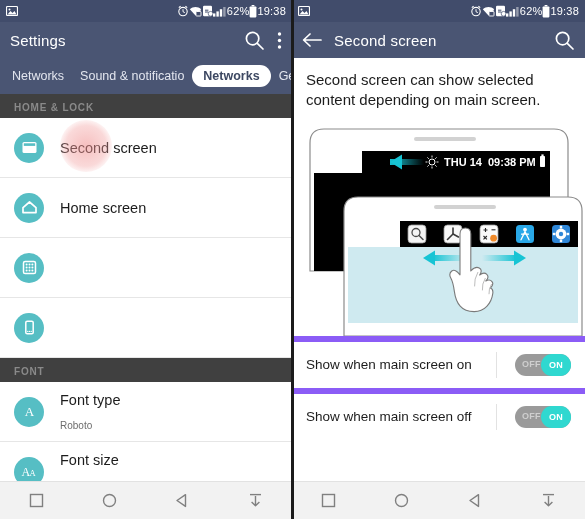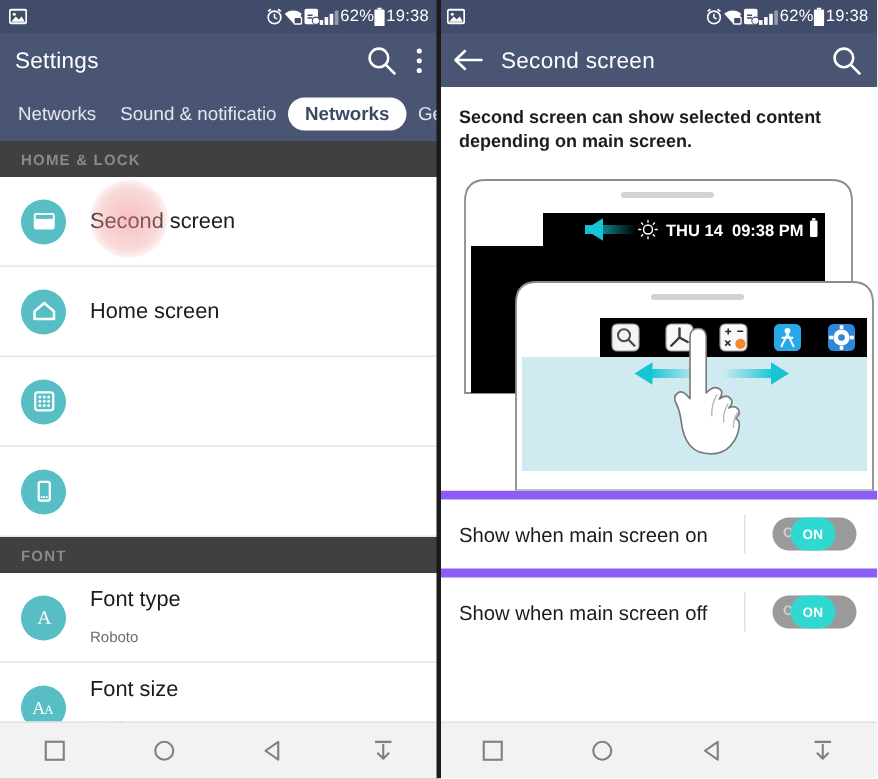--- a/index.html
+++ b/index.html
@@ -43,29 +43,29 @@
   .tap-ripple{position:absolute;left:60px;top:2px;width:52px;height:52px;border-radius:50%;
     background:radial-gradient(circle,rgba(240,140,140,.55) 0%,rgba(242,160,160,.40) 55%,rgba(245,190,190,0) 78%);
     pointer-events:none;}
 
   
   .navbar{position:absolute;bottom:0;left:0;right:0;height:37px;background:#f2f2f2;display:flex;
     align-items:center;justify-content:space-around;border-top:1px solid #e2e2e2;}
   .navbar .nb{width:26px;height:26px;display:flex;align-items:center;justify-content:center;cursor:pointer;}
 
   
-  .desc{padding:12px 26px 10px 14px;font-size:12px;color:#1c1c1c;line-height:1.35;font-weight:bold;}
+  .desc{padding:12px 26px 10px 14px;font-size:15px;color:#1c1c1c;line-height:1.35;}
   .illus{position:relative;width:293px;height:215px;background:#fff;}
   .toggle-row{display:flex;align-items:center;height:52px;padding:0 14px;box-sizing:border-box;
     border-top:6px solid #8b5cf6;background:#fff;}
   .toggle-row .tl{font-size:13.5px;color:#1c1c1c;}
   .toggle-row .sep{margin-left:auto;width:1px;height:26px;background:#e2e2e2;margin-right:18px;}
   .switch{width:56px;height:22px;border-radius:11px;background:#9a9a9a;position:relative;flex:none;cursor:pointer;}
   .switch .off{position:absolute;left:7px;top:5px;font-size:9px;color:#cfcfcf;font-weight:bold;letter-spacing:.3px;}
-  .switch .knob{position:absolute;right:14px;top:0;width:30px;height:22px;border-radius:11px;background:#2fd8d0;
+  .switch .knob{position:absolute;right:0;top:0;width:30px;height:22px;border-radius:11px;background:#2fd8d0;
     display:flex;align-items:center;justify-content:center;}
   .switch .knob span{font-size:9px;color:#fff;font-weight:bold;letter-spacing:.3px;}
 </style>
 </head>
 <body>
 
 <div class="screen">
 
   <div class="panel left">
 

